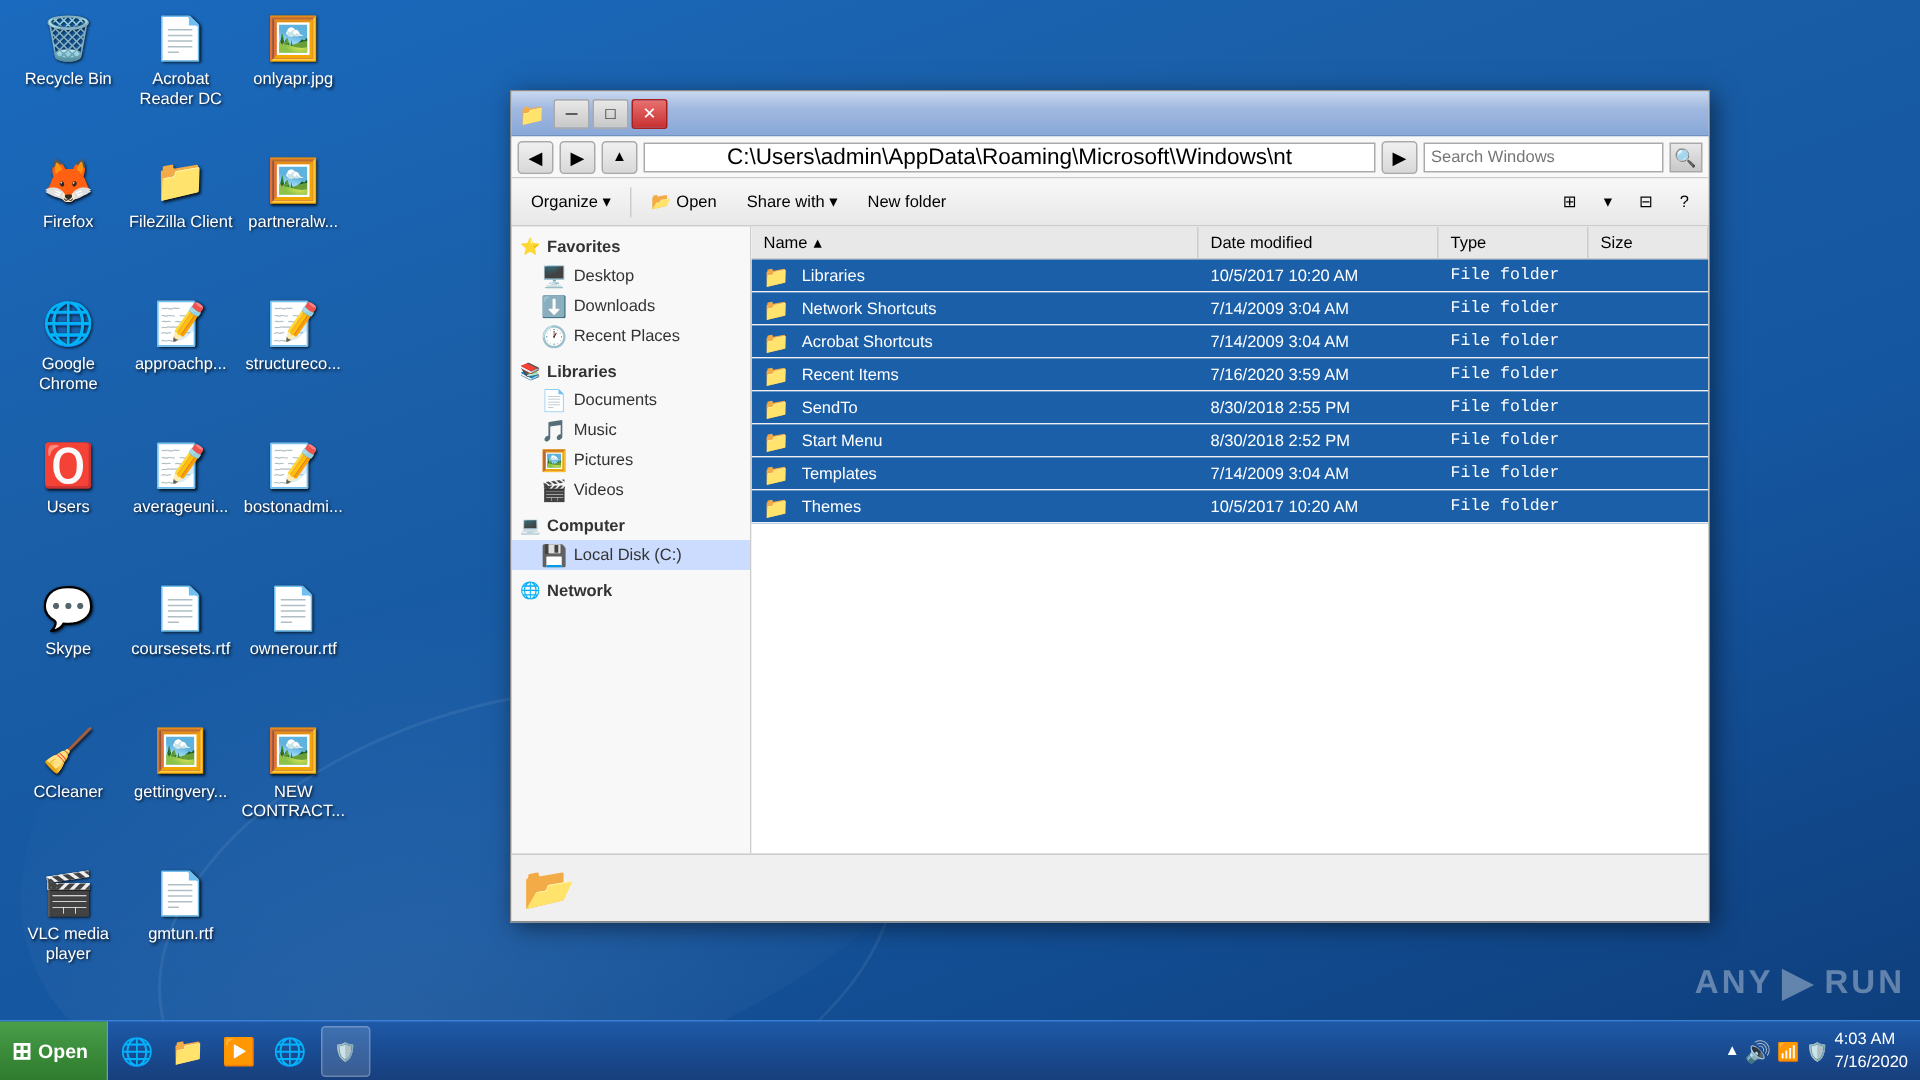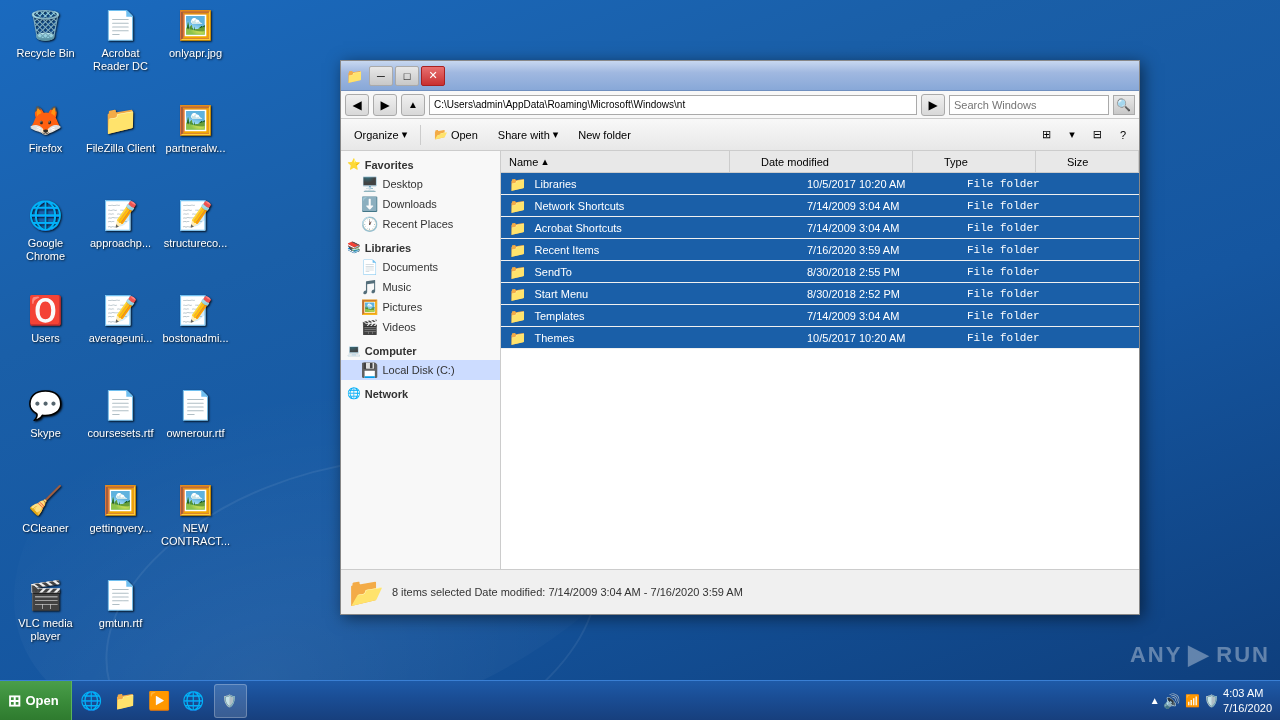--- a/index.html
+++ b/index.html
@@ -209,22 +209,23 @@
       align-items: center;
       justify-content: center;
       font-size: 12px;
       cursor: pointer;
     }
     .address-input {
       flex: 1;
       height: 20px;
       border: 1px solid #aaa;
       padding: 0 4px;
-      font-size: 10px;
+      font-size: 15px;
       background: white;
+      text-align: center;
     }
     .search-input {
       width: 160px;
       height: 20px;
       border: 1px solid #aaa;
       padding: 0 4px;
       font-size: 11px;
       background: white;
     }
     .search-btn {
@@ -316,21 +317,20 @@
     .file-list {
       flex: 1;
       background: white;
       overflow-y: auto;
     }
     .file-list-header {
       display: flex;
       background: #e8e8e8;
       border-bottom: 1px solid #ccc;
       height: 22px;
-      gap: 23px;
     }
     .col-header {
       display: flex;
       align-items: center;
       padding: 0 8px;
       font-size: 11px;
       font-weight: normal;
       border-right: 1px solid #ccc;
       cursor: pointer;
       user-select: none;
@@ -679,21 +679,20 @@
     <div class="file-cell file-cell-date">10/5/2017 10:20 AM</div>
     <div class="file-cell file-cell-type">File folder</div>
     <div class="file-cell file-cell-size"></div>
   </div>
           </div>
       </div>
     </div>
 
     <div class="status-bar">
       <span class="status-folder-icon">📂</span>
-      <span>8 items selected  Date modified: 7/14/2009 3:04 AM - 7/16/2020 3:59 AM</span>
     </div>
   </div>
 
   <div class="watermark">
     <span>ANY</span>
     <span style="font-size:26px;">▶</span>
     <span>RUN</span>
   </div>
 
   <div class="taskbar">

